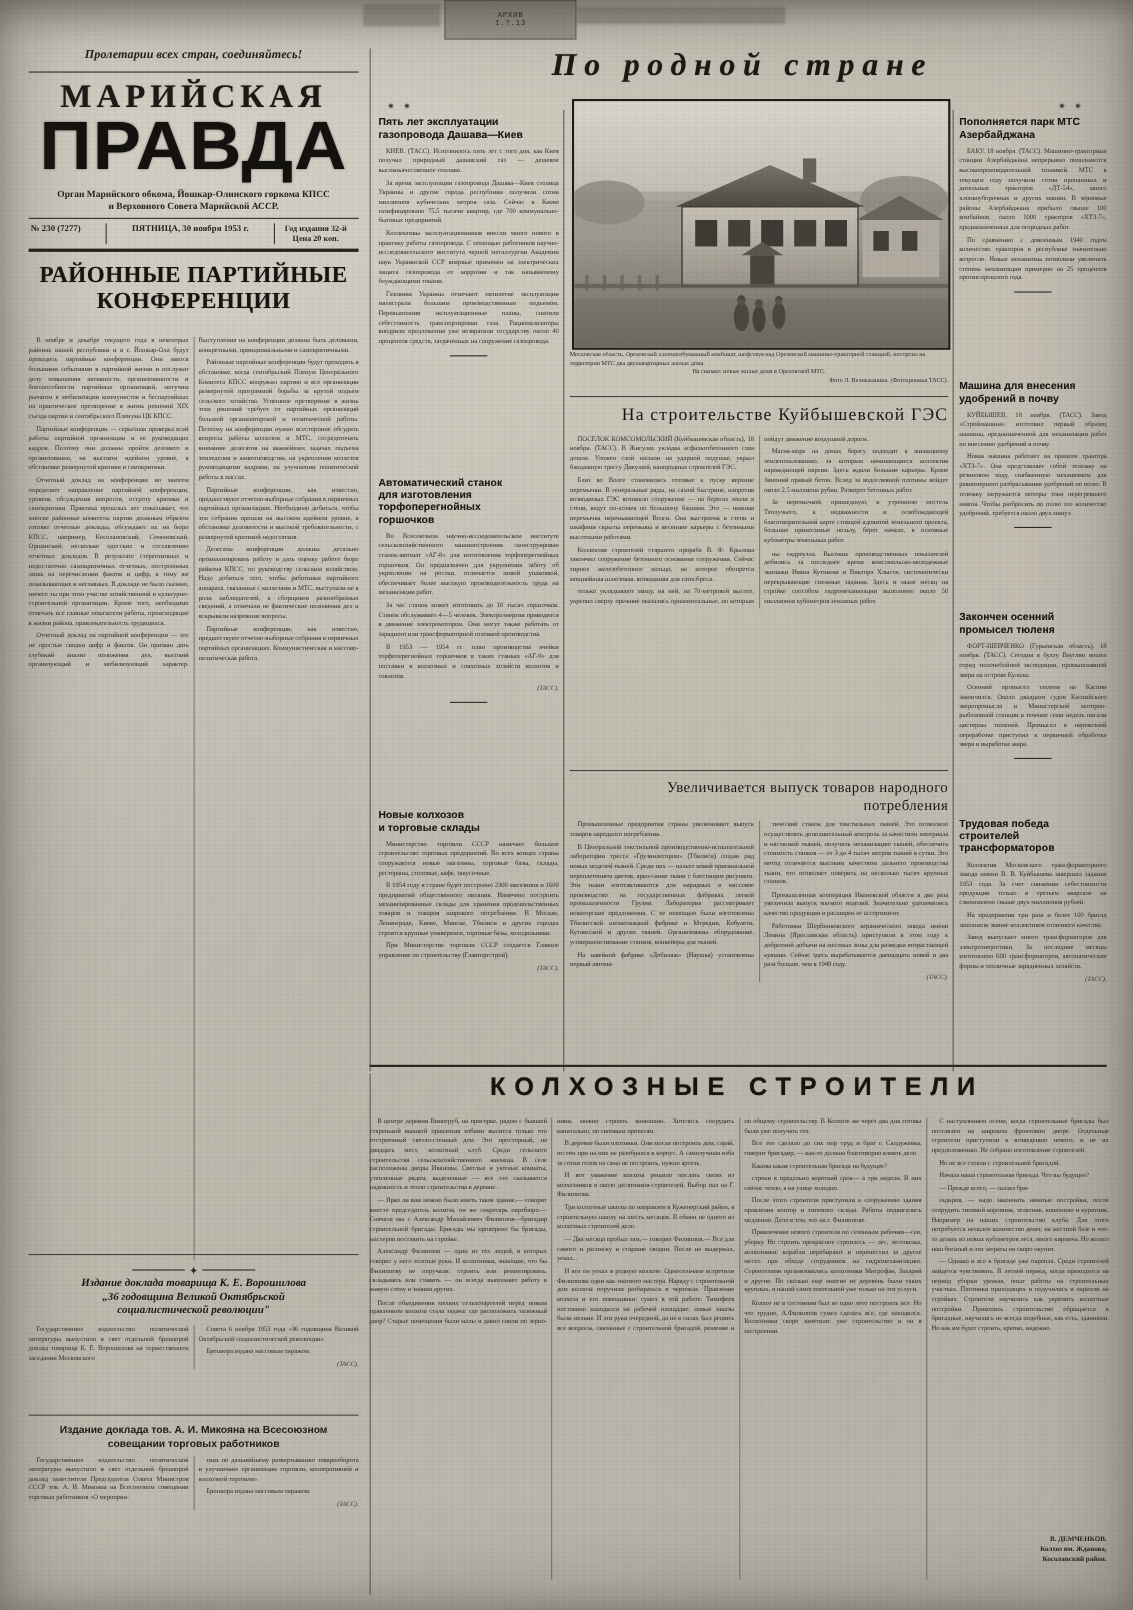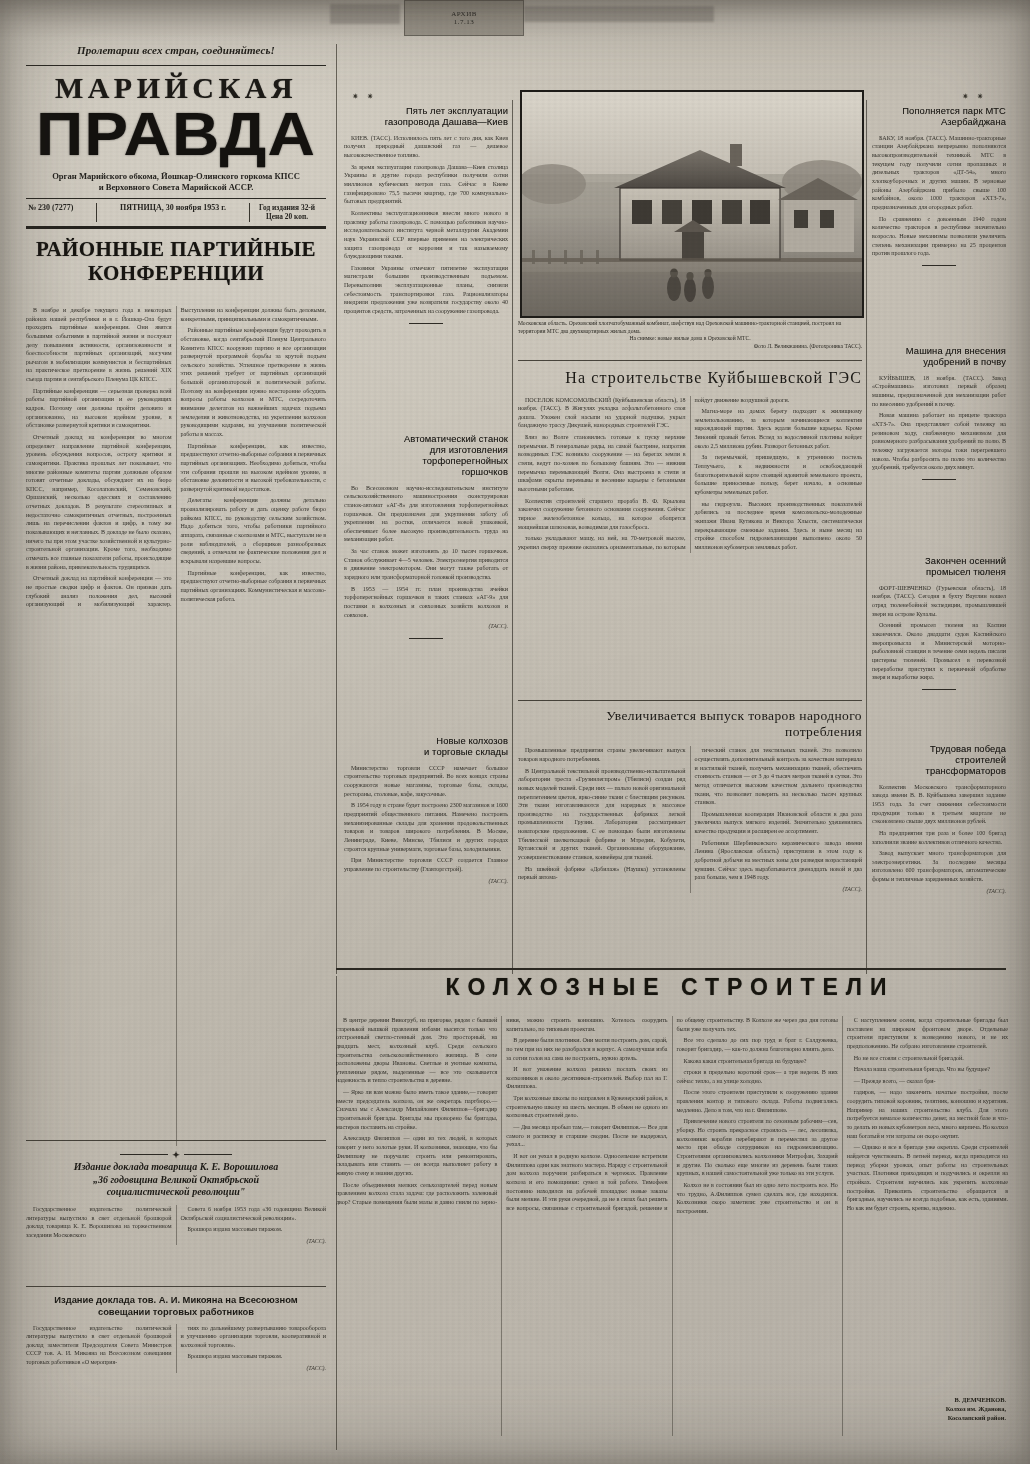--- a/index.html
+++ b/index.html
@@ -33,21 +33,21 @@
   
   .topedge{
     position:absolute;left:0;top:0;width:1030px;height:40px;z-index:5;
     background:linear-gradient(180deg,#aaa49a 0%, #c6c0b5 60%, rgba(198,192,181,0) 100%);
   }
   .stampbox{
     position:absolute;left:404px;top:0;width:118px;height:34px;z-index:6;
     background:rgba(120,114,104,.55);
     border:1px solid rgba(60,56,50,.5);
     display:flex;flex-direction:column;align-items:center;justify-content:center;
-    font-family:Liberation Serif, serif;font-size:7px;color:#2c2a26;
+    font-family:Liberation Mono, monospace;font-size:7px;color:#2c2a26;
     letter-spacing:.5px;line-height:1.15;overflow:hidden;
   }
   .smudge{
     position:absolute;z-index:6;background:rgba(95,90,82,.35);
     filter:blur(1px);
   }
 
   
   .body-col{
     font-family:"Liberation Serif", serif;
@@ -111,22 +111,22 @@
     font-size:29px;letter-spacing:7px;color:#1a1813;line-height:1.05;
     text-shadow:0 0 1px rgba(0,0,0,.4);
   }
   .stars{font-size:8px;color:#3b3830;letter-spacing:3px;}
 
   
   .vline{position:absolute;width:1px;background:#4b473e;z-index:8;opacity:.8;}
 
   
   .h-sans{
-    font-family:"Liberation Sans", sans-serif;font-weight:normal;
-    color:#1b1915;text-align:right;line-height:1.16;
+    font-family:"Liberation Sans", sans-serif;font-weight:bold;
+    color:#1b1915;text-align:left;line-height:1.16;
     text-shadow:0 0 .6px rgba(0,0,0,.35);
   }
   .h-serif{
     font-family:"Liberation Serif", serif;font-weight:bold;
     color:#1b1915;text-align:right;line-height:1.16;
   }
   .h-sm{font-size:9.4px;letter-spacing:.1px;}
   .h-wide{font-size:16px;letter-spacing:1.1px;font-weight:normal;}
   .dash{width:34px;height:1.6px;background:#2f2c26;margin:7px auto;}
   .tass{text-align:right;font-size:6px;font-style:italic;color:#33302a;margin-top:2px;}
@@ -248,20 +248,23 @@
       <div>совещании торговых работников</div>
     </div>
     <div class="body-col blurcol cols2" style="margin-top:6px;">
       <p>Государственное издательство политической литературы выпустило в свет отдельной брошюрой доклад заместителя Председателя Совета Министров СССР тов. А. И. Микояна на Всесоюзном совещании торговых работников «О мероприя-</p>
       <p>тиях по дальнейшему развертыванию товарооборота и улучшению организации торговли, кооперативной и колхозной торговли».</p>
       <p>Брошюра издана массовым тиражом.</p>
       <p class="tass" style="text-indent:0">(ТАСС).</p>
     </div>
   </div>
 
+  <div id="banner">
+    <div class="banner-t">По родной стране</div>
+  </div>
   <div style="position:absolute;left:352px;top:92px;z-index:11;" class="stars">✷ ✷</div>
   <div style="position:absolute;left:962px;top:92px;z-index:11;" class="stars">✷ ✷</div>
 
   <div class="vline" style="left:336px;top:44px;height:930px;"></div>
   <div class="vline" style="left:512px;top:100px;height:874px;"></div>
   <div class="vline" style="left:866px;top:100px;height:874px;"></div>
   <div class="vline" style="left:336px;top:976px;height:474px;"></div>
 
   <div style="position:absolute;left:336px;top:968px;width:670px;height:2px;background:#2e2b24;z-index:9;"></div>
   <div style="position:absolute;left:26px;top:1140px;width:300px;height:1px;background:#4a463d;z-index:9;"></div>

